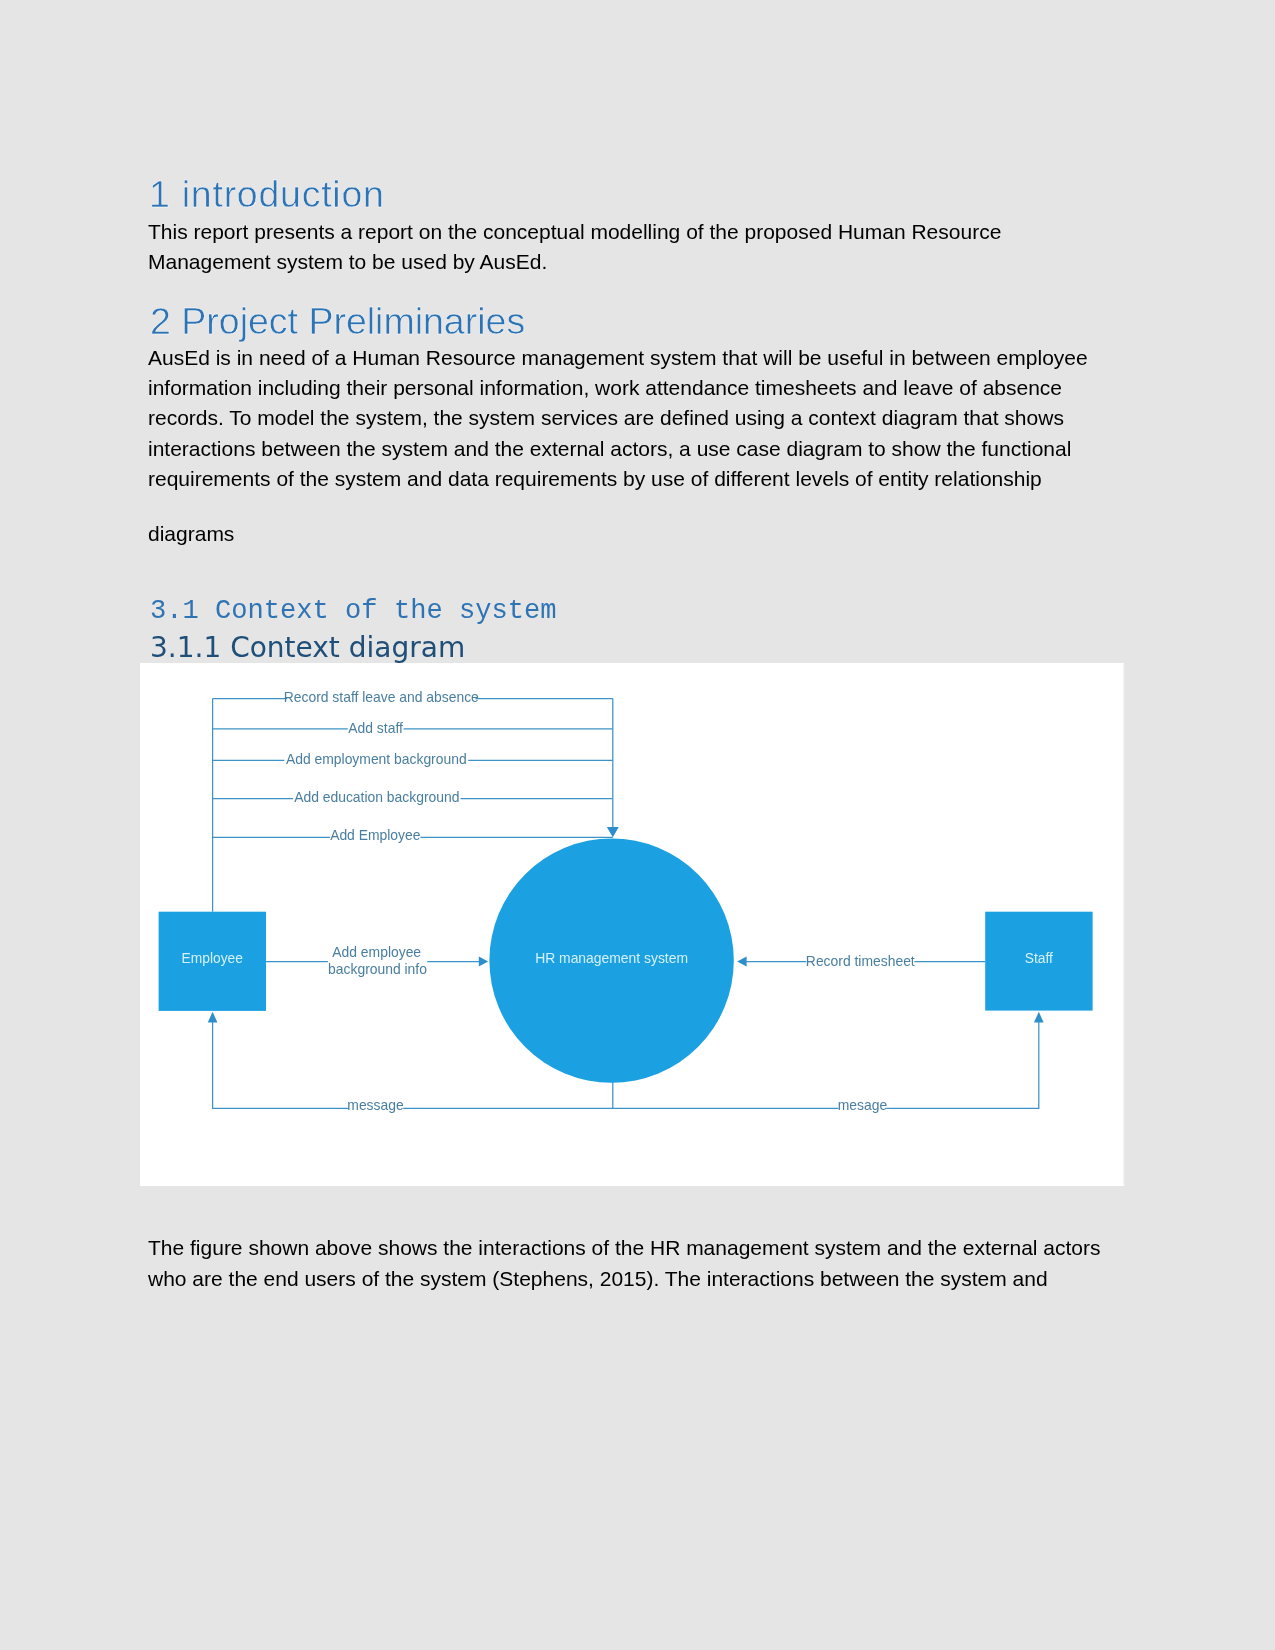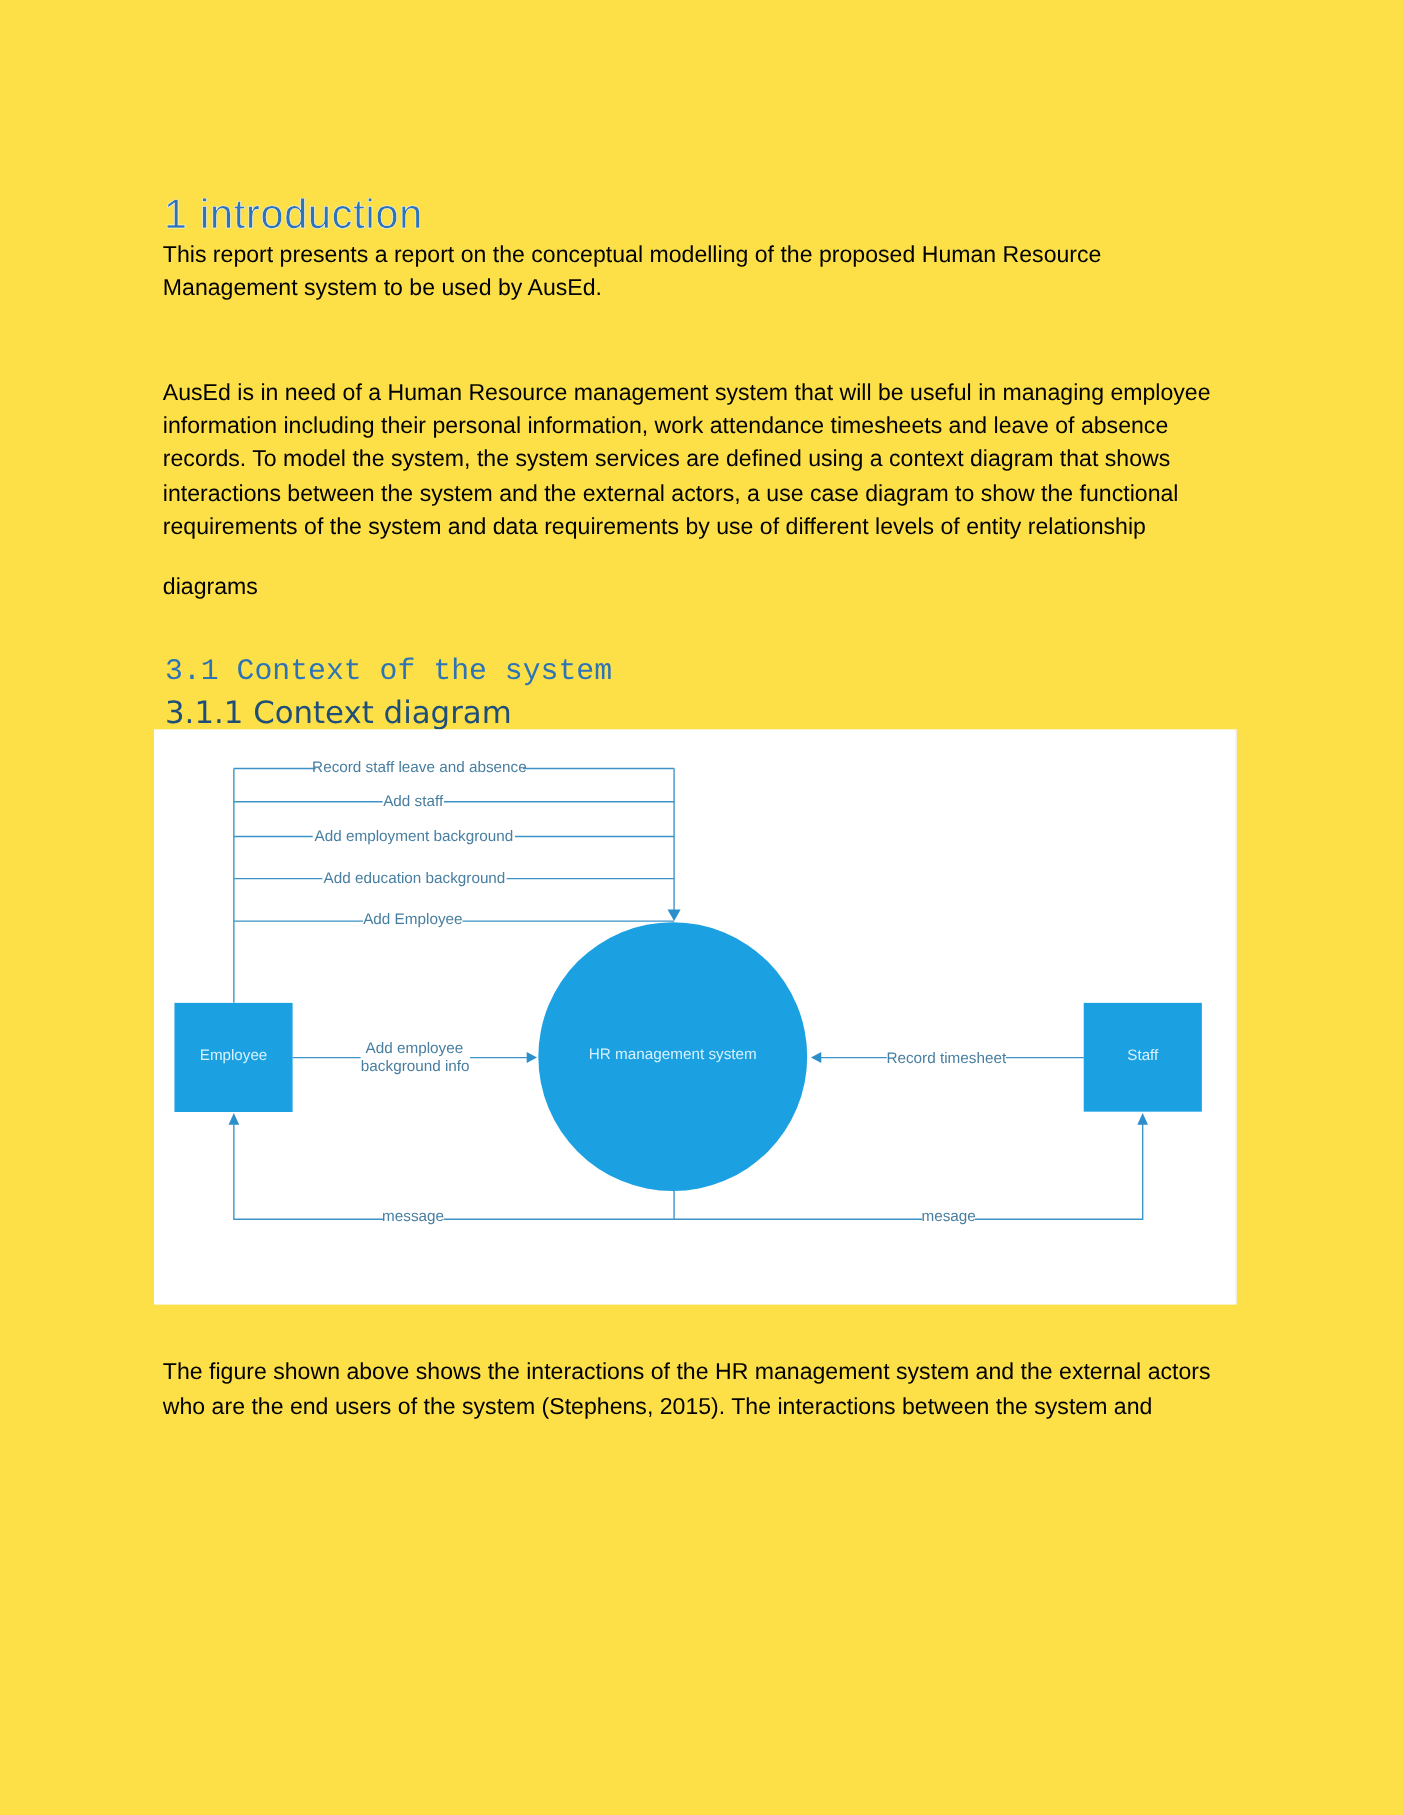--- a/index.html
+++ b/index.html
@@ -1,19 +1,19 @@
 <!DOCTYPE html>
 <html><head>
 <meta charset="utf-8">
 <title>HR management system - context diagram report page</title>
 <style>
   html,body{margin:0;padding:0;}
   body{width:1275px;height:1650px;background:#ffffff;
        font-family:"Liberation Sans",sans-serif;}
-  .page{position:relative;width:1275px;height:1650px;overflow:hidden;background:#fde047;}
+  .page{position:relative;width:1275px;height:1650px;overflow:hidden;background:#e5e5e5;}
 
   
   .tline{position:absolute;white-space:nowrap;line-height:1;}
 
   .h1 {font-size:37.5px;font-weight:400;color:#2e74b5;-webkit-text-stroke:0.45px #ffffff;letter-spacing:0.75px;}
   .h2 {font-size:37.5px;font-weight:400;color:#2e74b5;-webkit-text-stroke:0.45px #ffffff;}
   .h3 {font-family:"DejaVu Sans",sans-serif;font-size:33.4px;font-weight:400;color:#2e74b5;}
   .h3b{font-family:Liberation Mono, monospace;font-size:27.1px;font-weight:400;color:#2e74b5;}
   .h4 {font-family:"DejaVu Sans",sans-serif;font-size:28px;font-weight:400;color:#1f4e79;}
   .body{font-size:21px;font-weight:400;color:#000000;}
@@ -23,22 +23,23 @@
 </head>
 <body>
 
 <div class="page">
 
   <div class="tline h1" style="left:149.0px;top:175.8px;">1 introduction</div>
 
   <div class="tline body" style="left:148px;top:220.90px;">This report presents a report on the conceptual modelling of the proposed Human Resource</div>
   <div class="tline body" style="left:148px;top:251.30px;">Management system to be used by AusEd.</div>
 
+  <div class="tline h2" style="left:150.0px;top:302.9px;">2 Project Preliminaries</div>
 
-  <div class="tline body" style="left:148px;top:346.60px;">AusEd is in need of a Human Resource management system that will be useful in managing employee</div>
+  <div class="tline body" style="left:148px;top:346.60px;">AusEd is in need of a Human Resource management system that will be useful in between employee</div>
   <div class="tline body" style="left:148px;top:377.00px;">information including their personal information, work attendance timesheets and leave of absence</div>
   <div class="tline body" style="left:148px;top:407.40px;">records. To model the system, the system services are defined using a context diagram that shows</div>
   <div class="tline body" style="left:148px;top:437.80px;">interactions between the system and the external actors, a use case diagram to show the functional</div>
   <div class="tline body" style="left:148px;top:468.20px;">requirements of the system and data requirements by use of different levels of entity relationship</div>
   <div class="tline body" style="left:148px;top:498.60px;margin-top:24px;">diagrams</div>
 
   <div class="tline h3b" style="left:150.0px;top:596.8px;">3.1 Context of the system</div>
   <div class="tline h4" style="left:150.0px;top:634.1px;">3.1.1 Context diagram</div>
 
   <svg id="figure-svg" width="1275" height="1650" viewBox="0 0 1275 1650">

